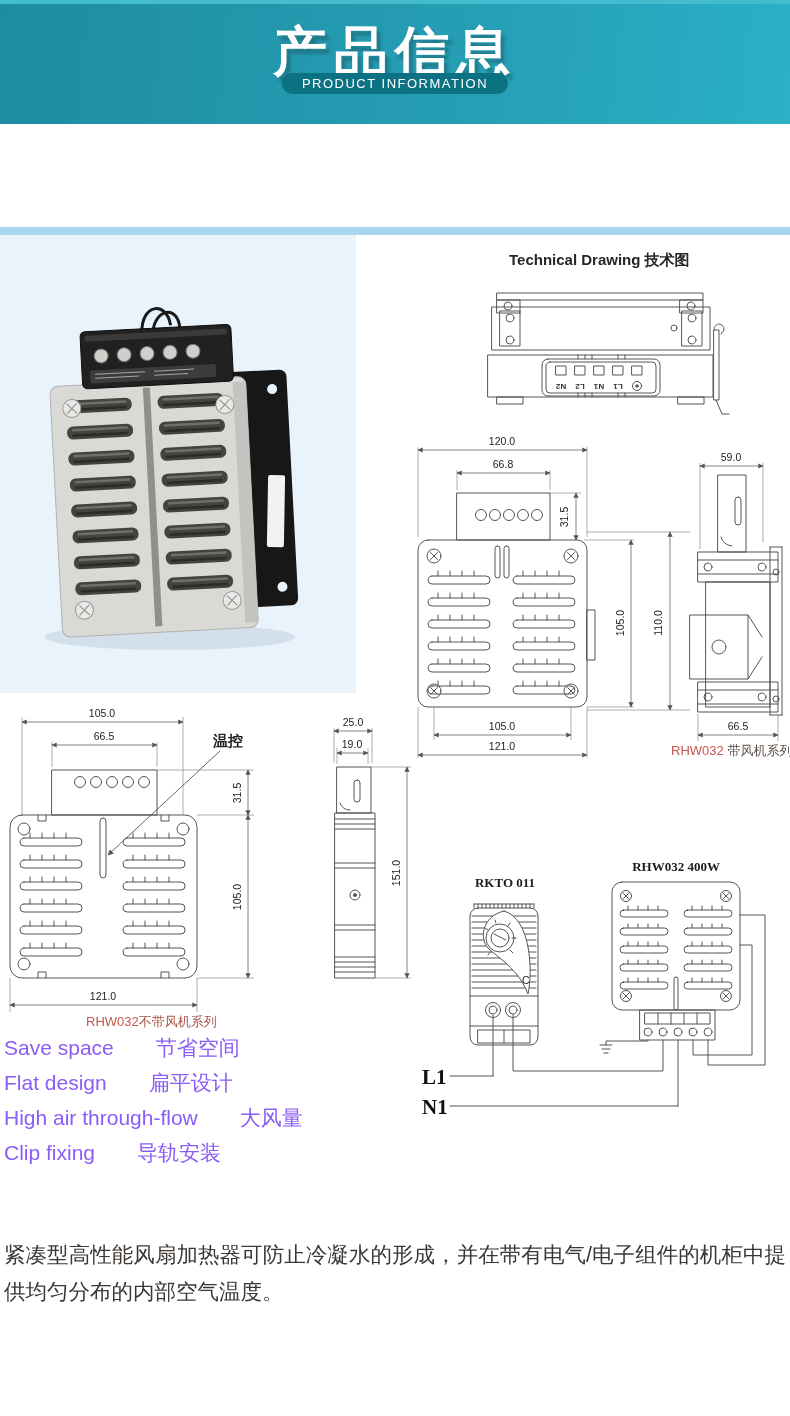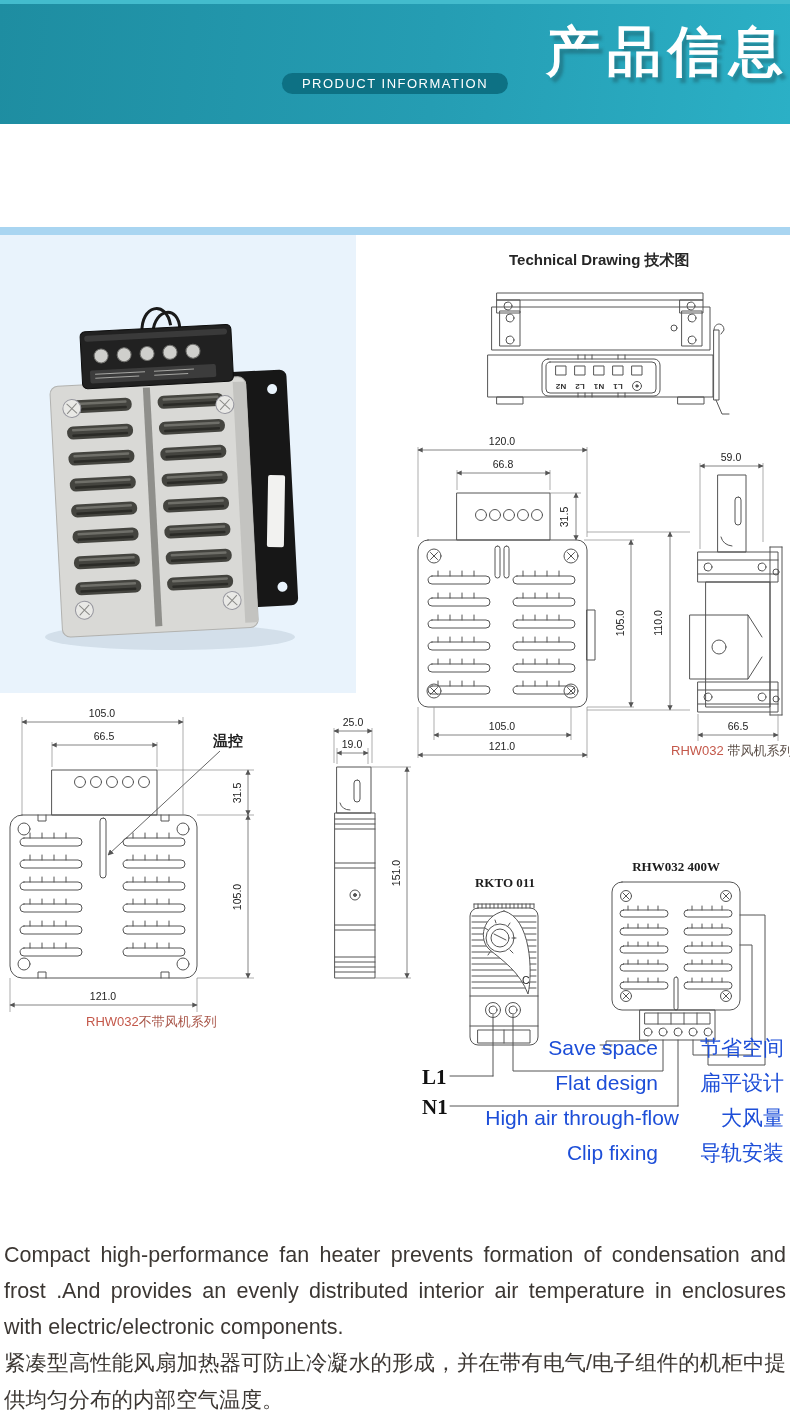--- a/index.html
+++ b/index.html
@@ -3,21 +3,21 @@
 <meta charset="utf-8">
 <style>
   html,body{margin:0;padding:0;background:#ffffff;}
   body{font-family:"Liberation Sans",sans-serif;color:#3c3733;}
   .page{position:relative;width:790px;height:1416px;background:#fff;overflow:hidden;}
   .abs{position:absolute;}
 
   
   .banner{top:0;left:0;width:790px;height:124px;background:linear-gradient(96deg,#1e8da1 0%,#259dB3 55%,#2bb0c6 100%);}
   .banner-topline{top:0;left:0;width:790px;height:4px;background:#43bccd;}
-  .banner-title{top:16px;left:0;width:790px;text-align:right;font-size:54px;font-weight:800;letter-spacing:7px;color:#ffffff;text-shadow:4px 5px 3px rgba(25,70,80,.38);}
+  .banner-title{top:16px;left:0;width:790px;text-align:center;font-size:54px;font-weight:800;letter-spacing:7px;color:#ffffff;text-shadow:4px 5px 3px rgba(25,70,80,.38);}
   .banner-pill{top:73px;left:50%;transform:translateX(-50%);background:#0d7184;color:#fff;font-size:13px;font-weight:400;letter-spacing:1.5px;padding:3px 20px;border-radius:12px;white-space:nowrap;}
 
   
   .title-cn{top:148px;left:40px;font-size:31px;font-weight:700;color:#241a15;letter-spacing:.5px;white-space:nowrap;}
   .title-en{top:191px;left:40px;font-size:22px;color:#241a15;white-space:nowrap;}
   .title-en .power{margin-left:44px;}
   .divider{top:227px;left:0;width:790px;height:8px;background:#a9d5f1;}
 
   
   .photo-panel{top:235px;left:0;width:356px;height:458px;background:#e9f3fc;}
@@ -39,21 +39,21 @@
   .wbig{font:700 21px "Liberation Serif",serif;fill:#111;stroke:none;}
 
   
   .cap{font-size:13px;white-space:nowrap;}
   .cap .model{color:#c4584a;}
   .cap .series{color:#5c5049;}
   .cap2 .series{color:#a85548;margin-top:28px;}
 
   
   .features{top:1030px;left:4px;width:780px;}
-  .feature-row{height:35px;line-height:35px;font-size:21px;color:#1d4ed8;white-space:nowrap;text-align:right;}
+  .feature-row{height:35px;line-height:35px;font-size:21px;color:#8b5cf6;white-space:nowrap;}
   .feature-row .cn{margin-left:42px;}
 
   
   .desc{top:1237px;left:4px;width:782px;}
   .desc-en{margin:0;font-size:21.5px;line-height:36px;text-align:justify;color:#3c3733;}
   .desc-cn{margin:0;font-size:21.5px;line-height:37px;text-align:justify;color:#3c3733;}
 </style>
 </head>
 <body>
 
@@ -437,17 +437,16 @@
     </div>
     <div class="feature-row">
       <span>High air through-flow</span><span class="cn">大风量</span>
     </div>
     <div class="feature-row">
       <span>Clip fixing</span><span class="cn">导轨安装</span>
     </div>
   </div>
 
   <div class="abs desc">
-    <p class="desc-en">Compact high-performance fan heater prevents formation of condensation and frost .And provides an evenly distributed interior air temperature in enclosures with electric/electronic components.</p>
     <p class="desc-cn">紧凑型高性能风扇加热器可防止冷凝水的形成，并在带有电气/电子组件的机柜中提供均匀分布的内部空气温度。</p>
   </div>
 
 </div>
 
 </body></html>

